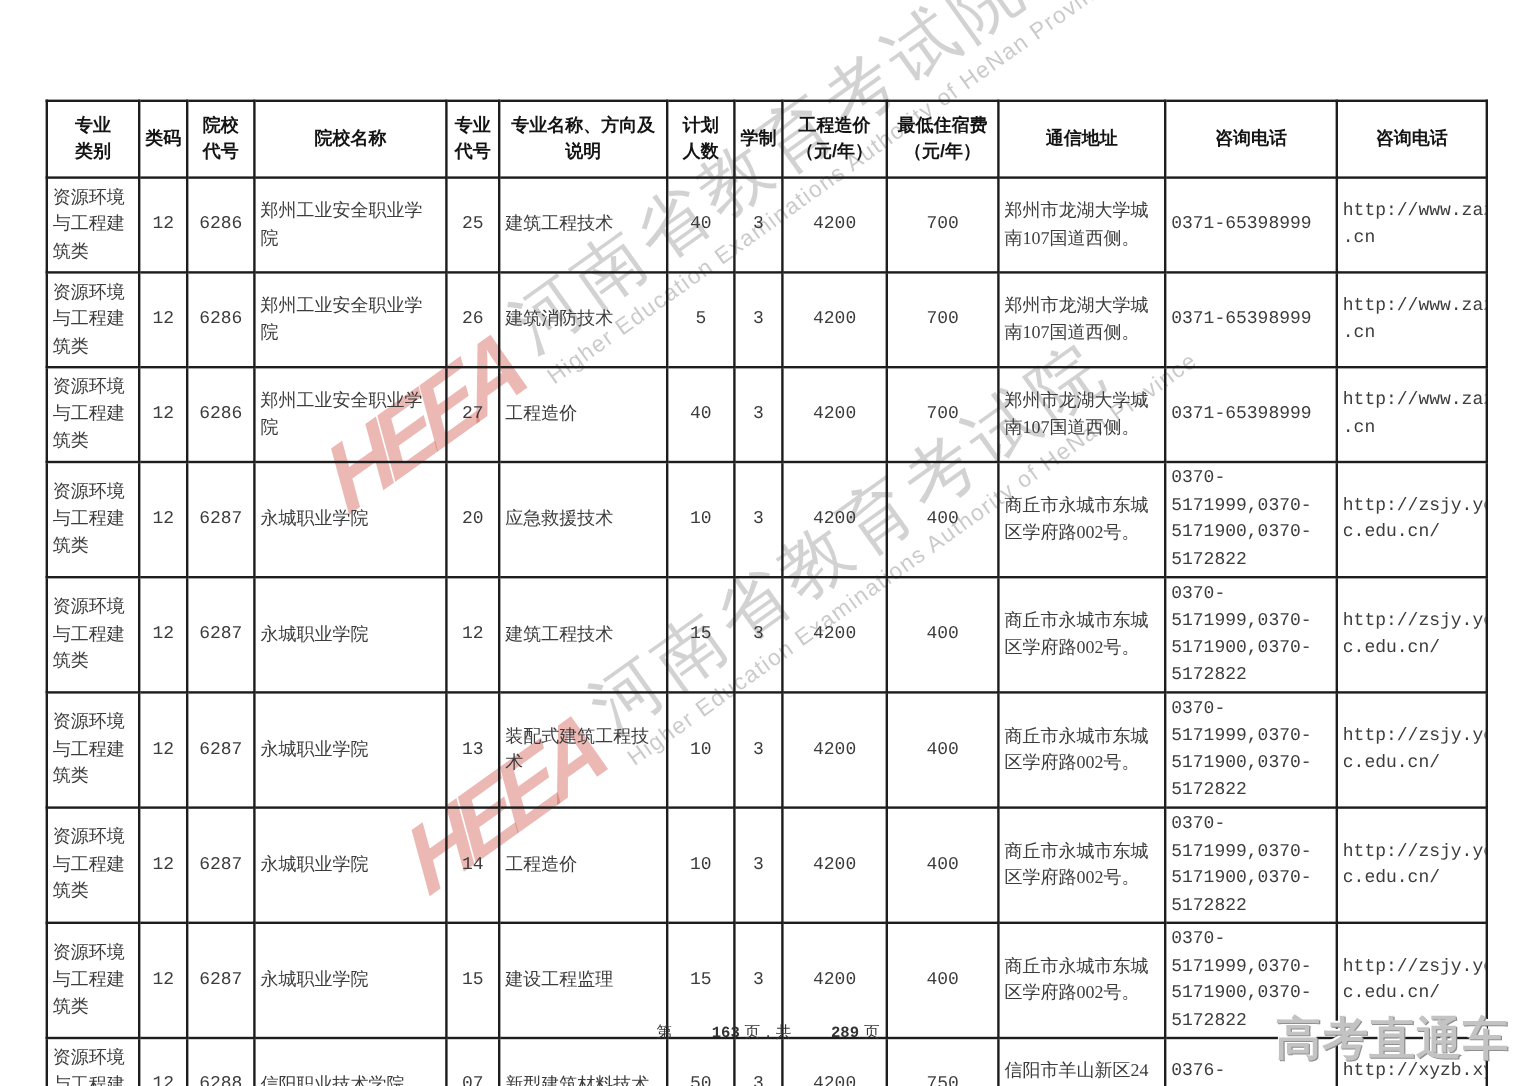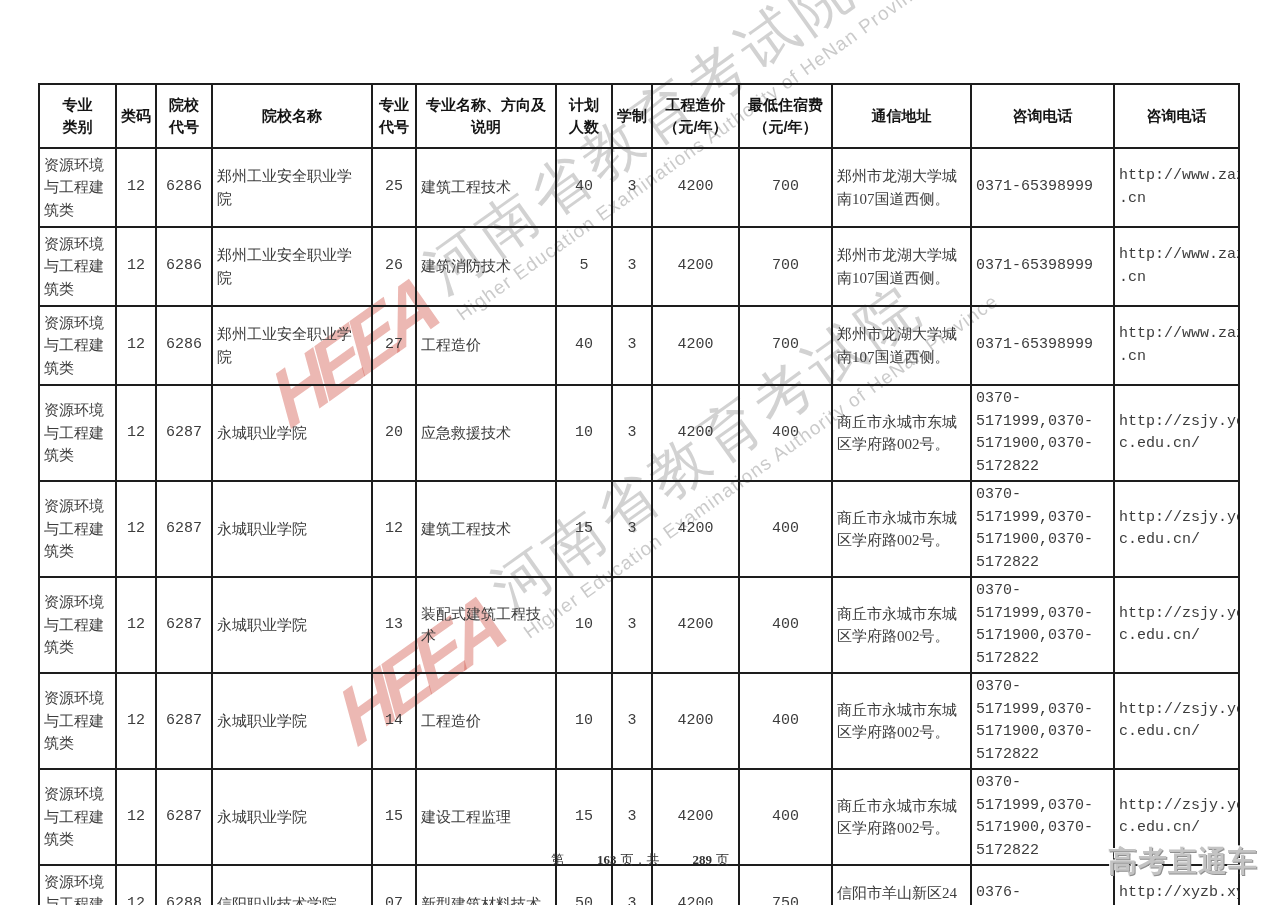--- a/index.html
+++ b/index.html
@@ -32,23 +32,23 @@
   .mono{font-family:"Liberation Mono","DejaVu Sans Mono",monospace;font-size:15px;}
   .phone{font-family:Liberation Mono, monospace;font-size:12.5px;
       line-height:1.6;white-space:pre;padding:2px 2px 2px 3px;}
   .url{font-family:"Liberation Mono","DejaVu Sans Mono",monospace;font-size:13px;
       line-height:1.55;white-space:pre;padding:2px 0 2px 4px;}
 
   
   .footer{position:absolute;top:851px;left:0;width:1280px;text-align:center;z-index:2;
       font-size:13px;color:#333;}
   .footer span{margin:0 2px;}
-  .footer .fn{font-family:Liberation Serif, serif;font-weight:bold;margin-left:31px;}
+  .footer .fn{font-family:Liberation Mono, monospace;font-weight:bold;margin-left:31px;}
   .brand{position:absolute;top:844px;right:22px;z-index:2;letter-spacing:1px;
-      font-family:"Liberation Sans","DejaVu Sans",sans-serif;font-weight:bold;font-size:29px;line-height:1.2;
+      font-family:"Liberation Sans","DejaVu Sans",sans-serif;font-weight:bold;font-size:38px;line-height:1.2;
       color:#c3c3c3;text-shadow:1px 1px 0 #8f8f8f,-1px -1px 0 #ffffff;}
 </style>
 </head>
 <body>
 
 <div class="page">
 
   <div class="wm wm-a">
     <span class="wm-logo">HEEA</span>
     <span class="wm-text">

